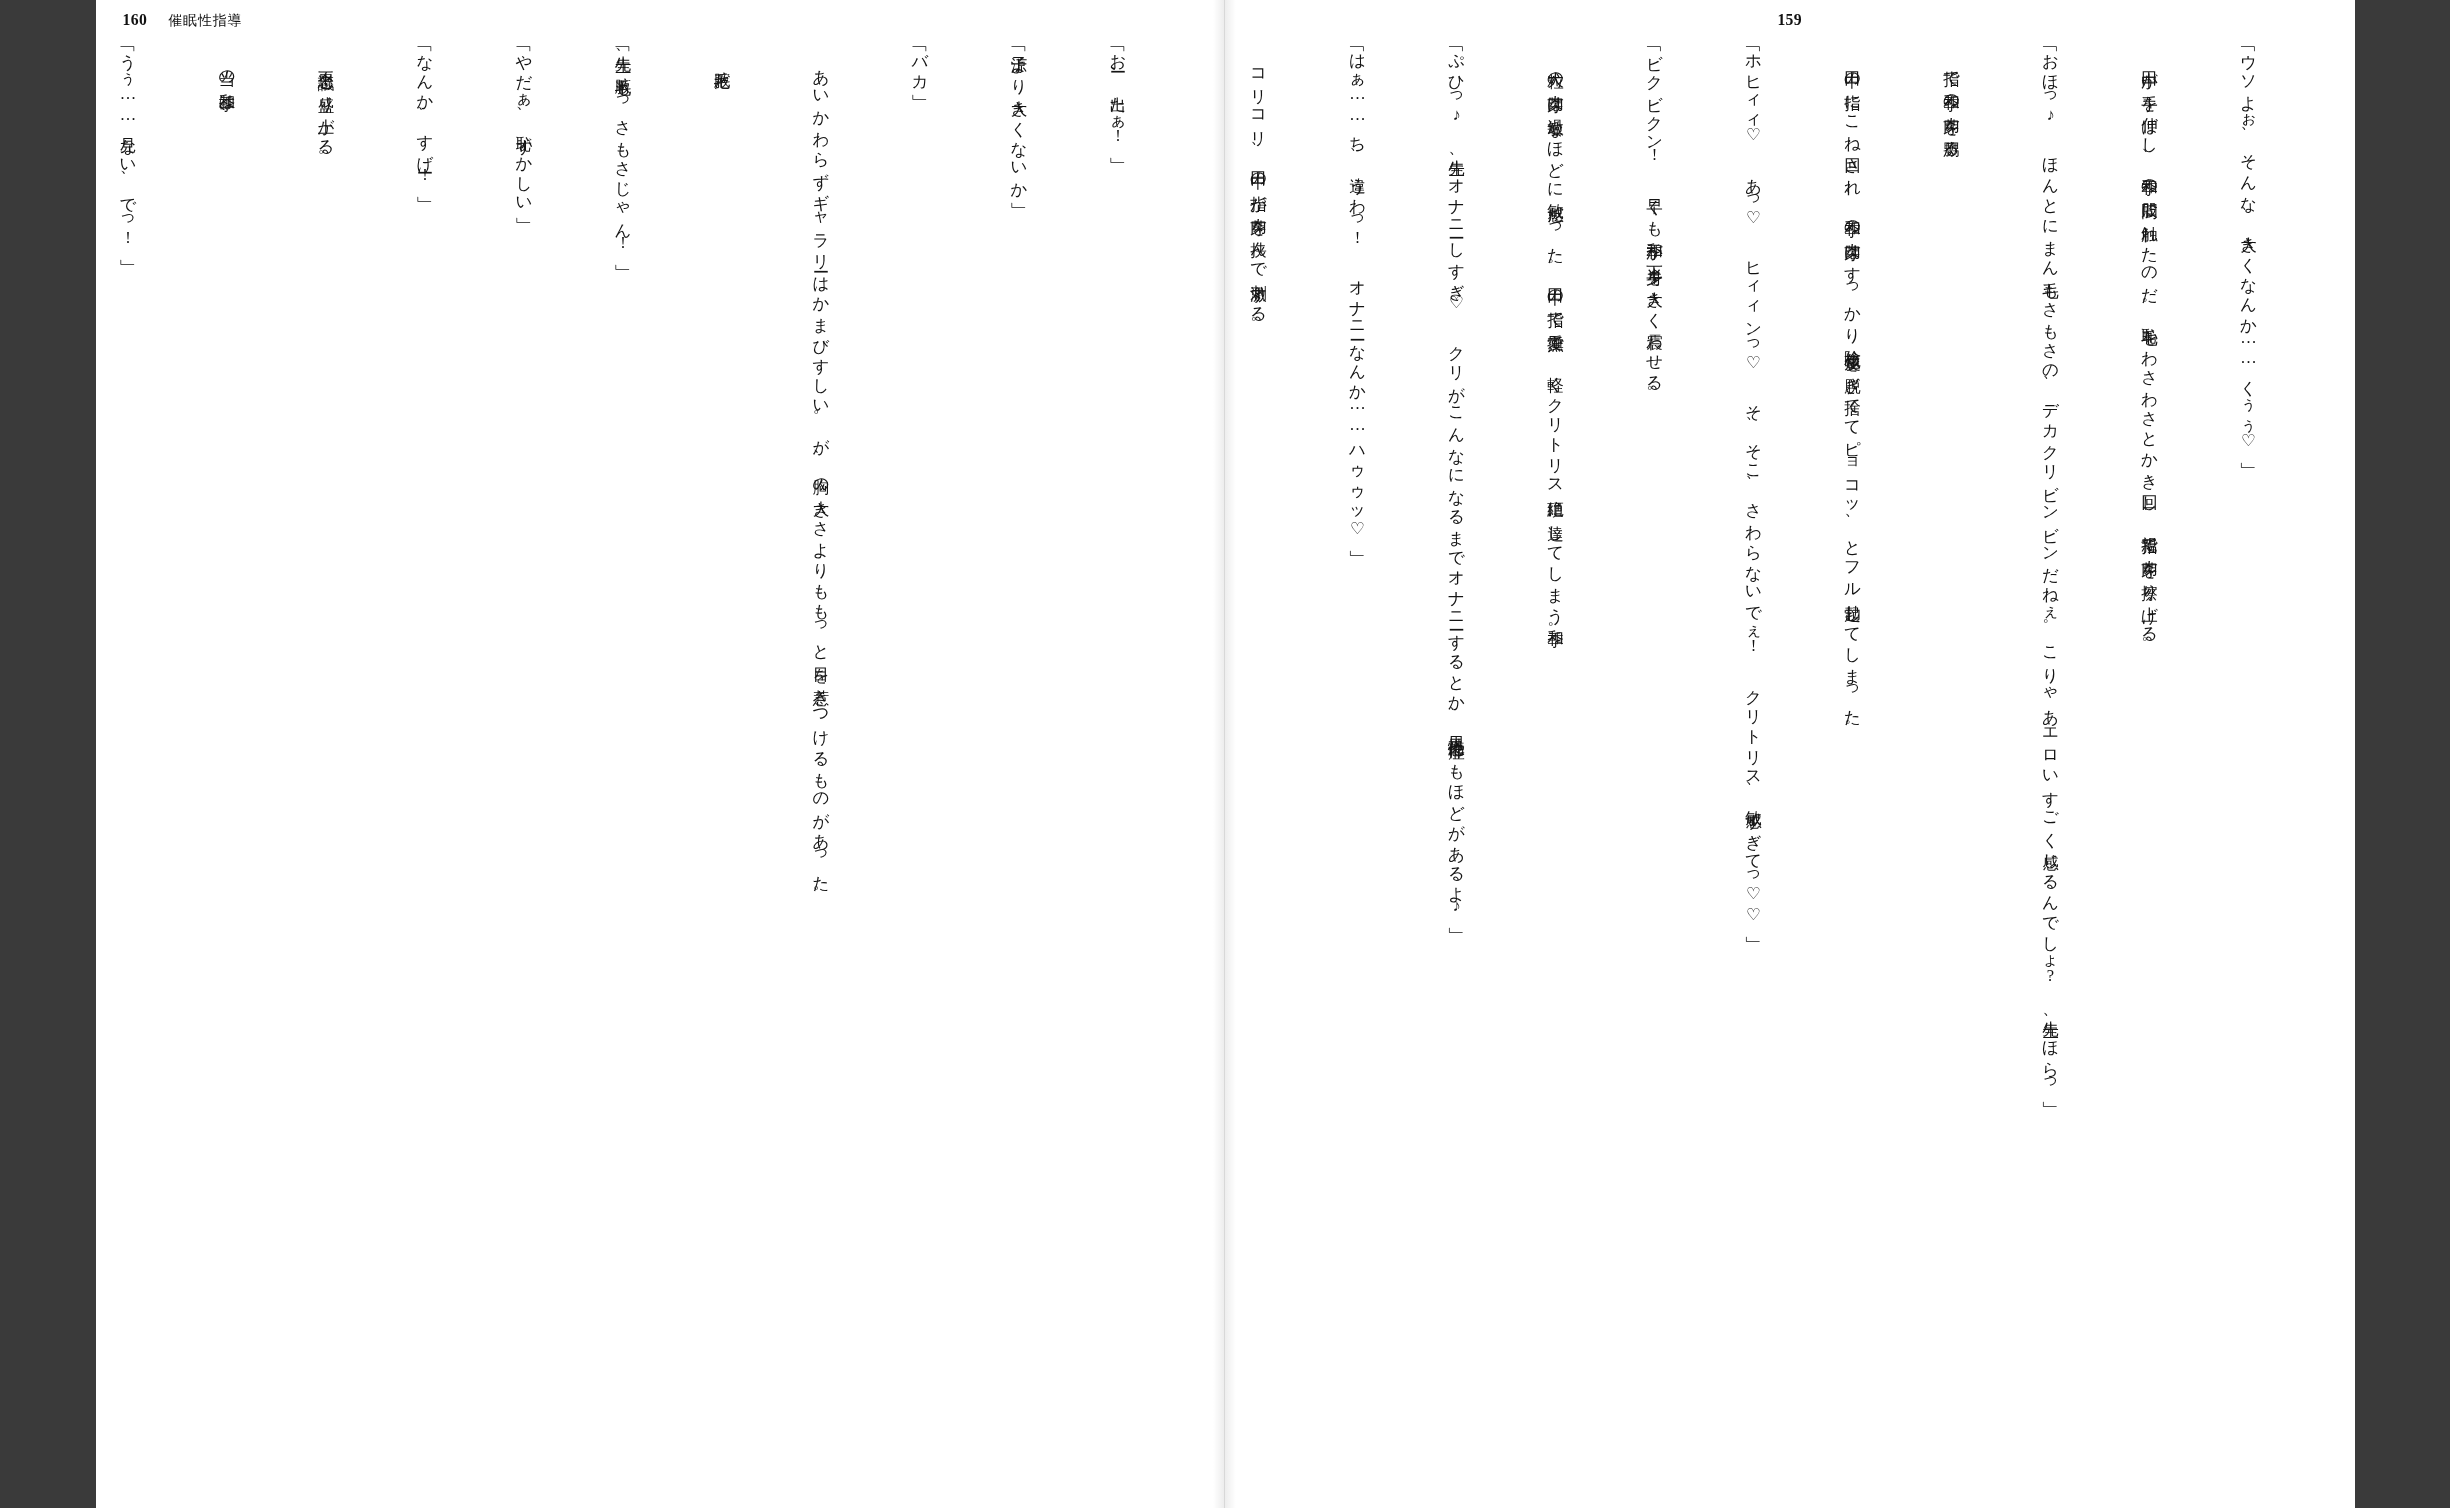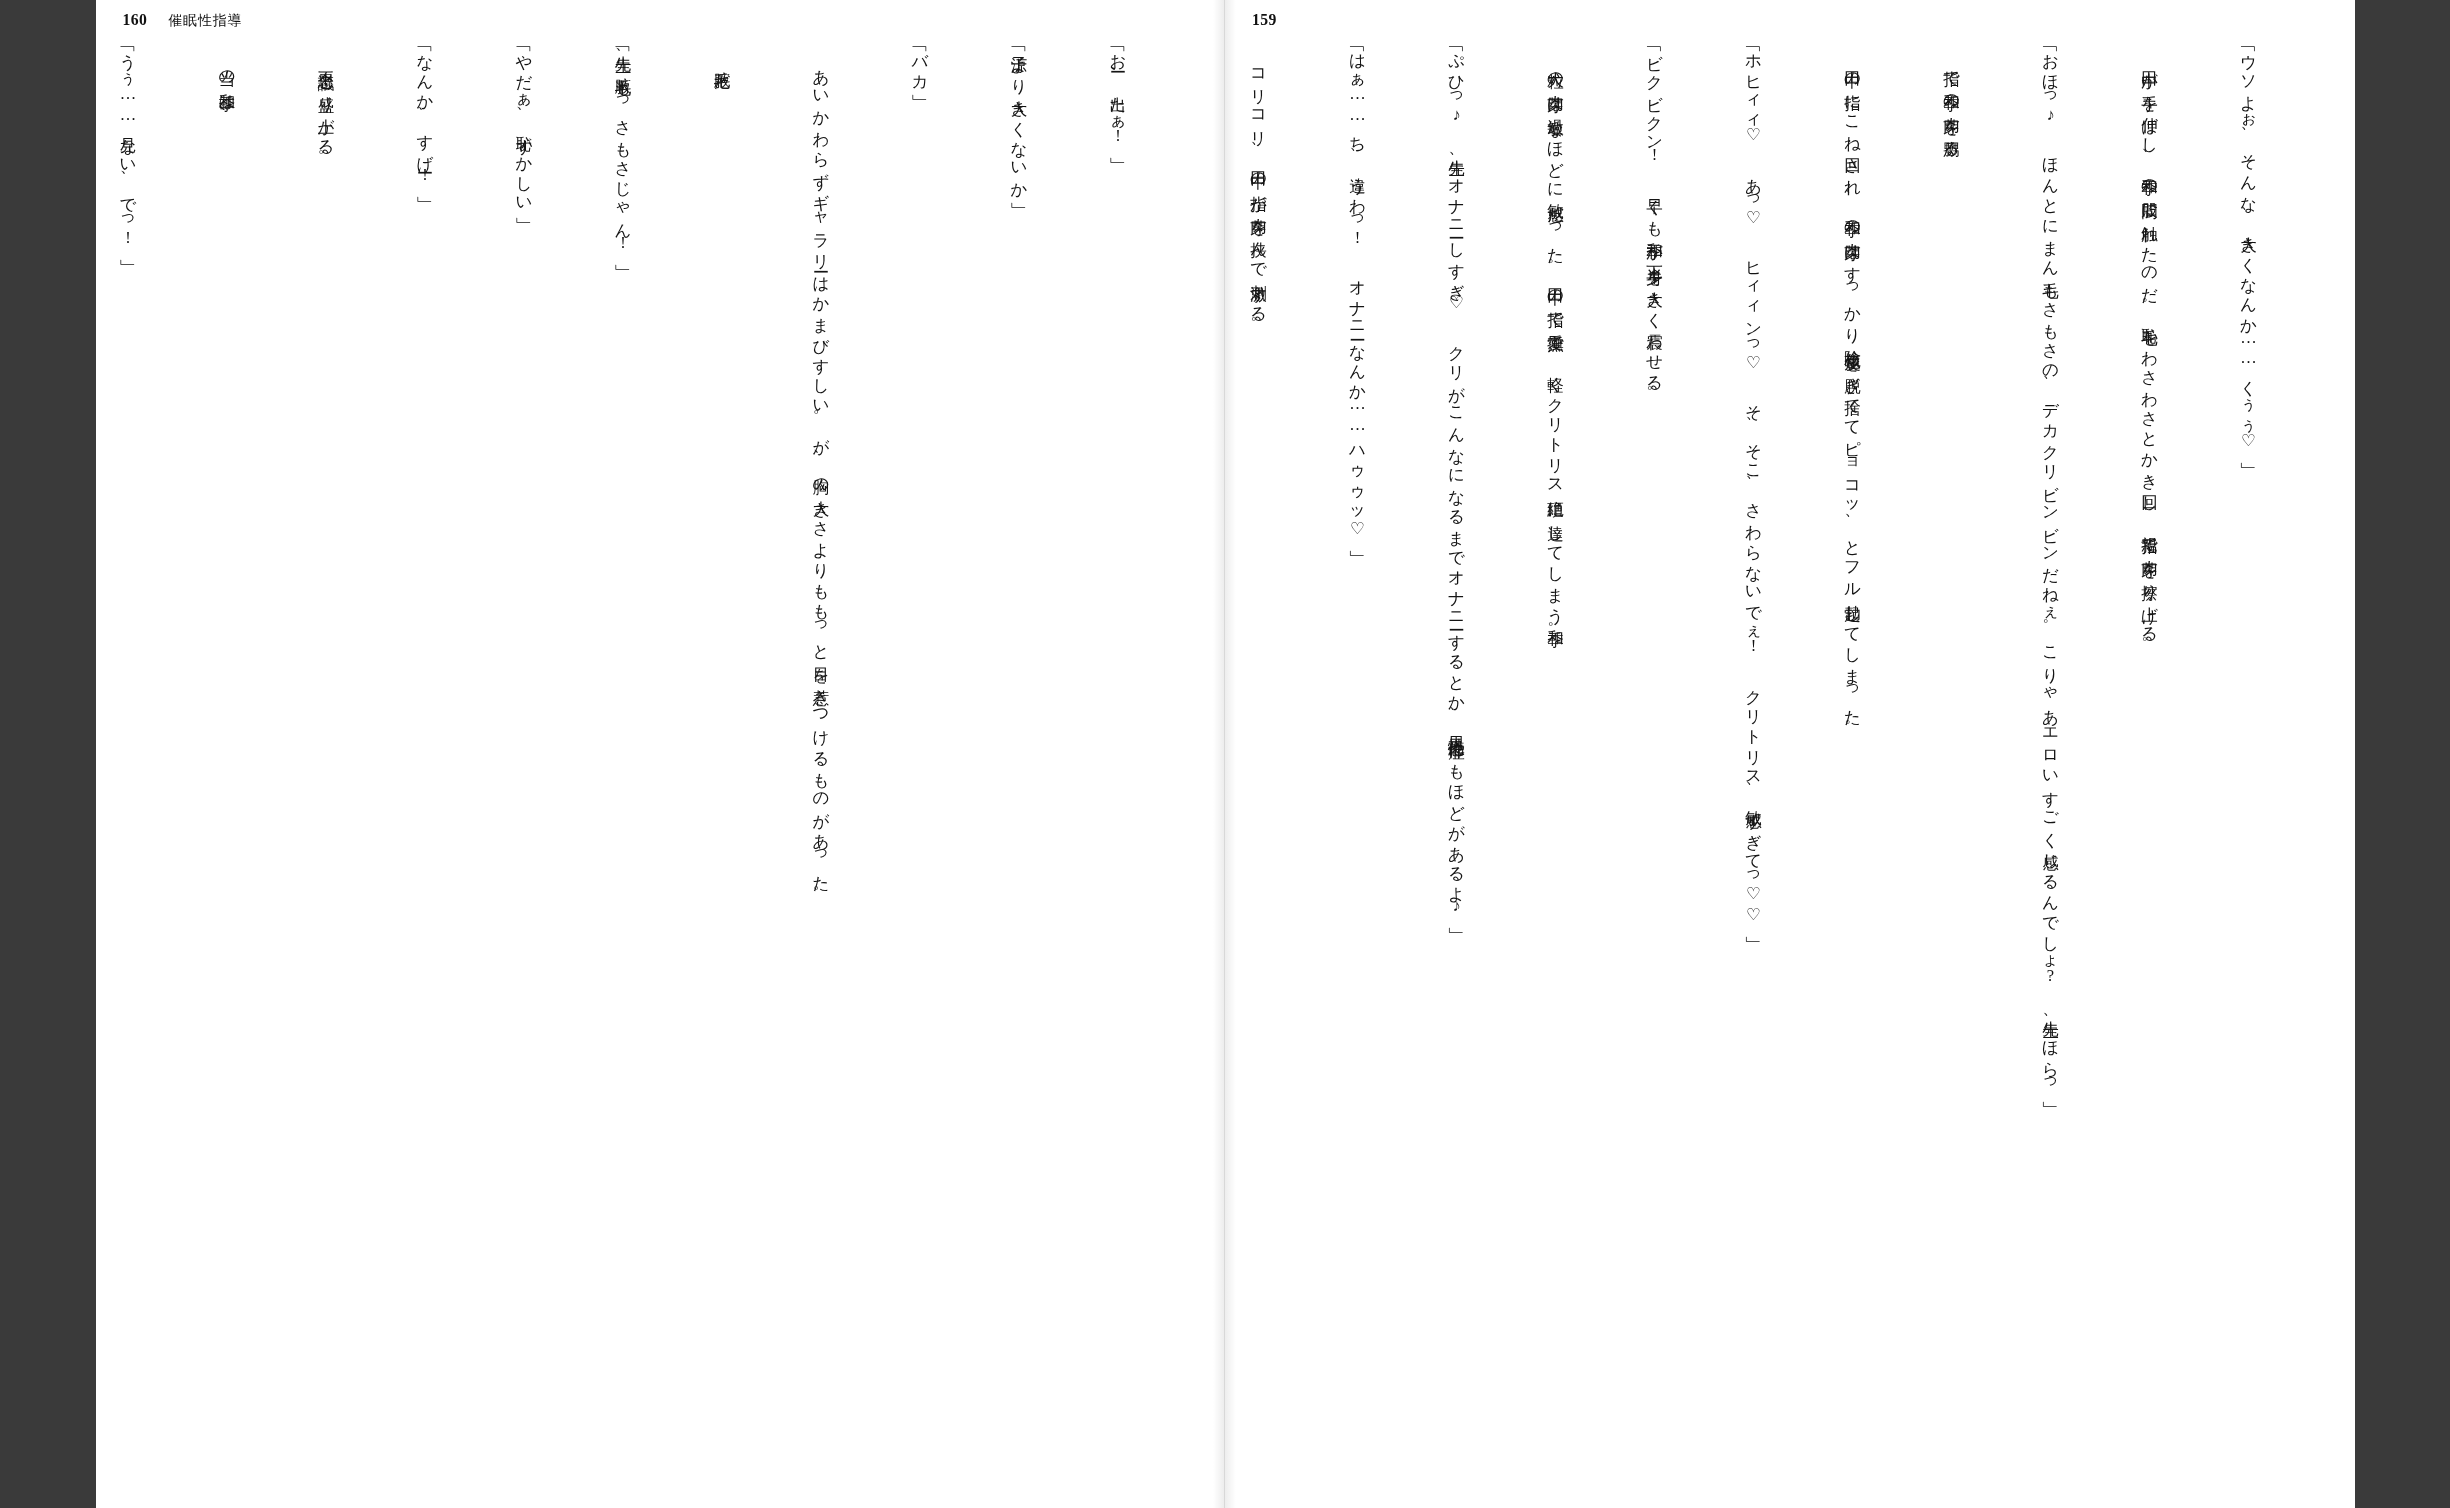--- a/index.html
+++ b/index.html
@@ -55,21 +55,21 @@
     height: 23.5px;
     font-size: 15px;
     color: #111;
     font-family: "Liberation Serif", "DejaVu Serif", serif;
     white-space: nowrap;
   }
   .page-header.left-head {
     text-align: left;
   }
   .page-header.right-head {
-    text-align: left;
+    text-align: center;
   }
   .folio {
     font-weight: bold;
     font-size: 15.7px;
     letter-spacing: 0.4px;
   }
   .running-title {
     margin-left: 17.3px;
     font-size: 14px;
     letter-spacing: 0.8px;

